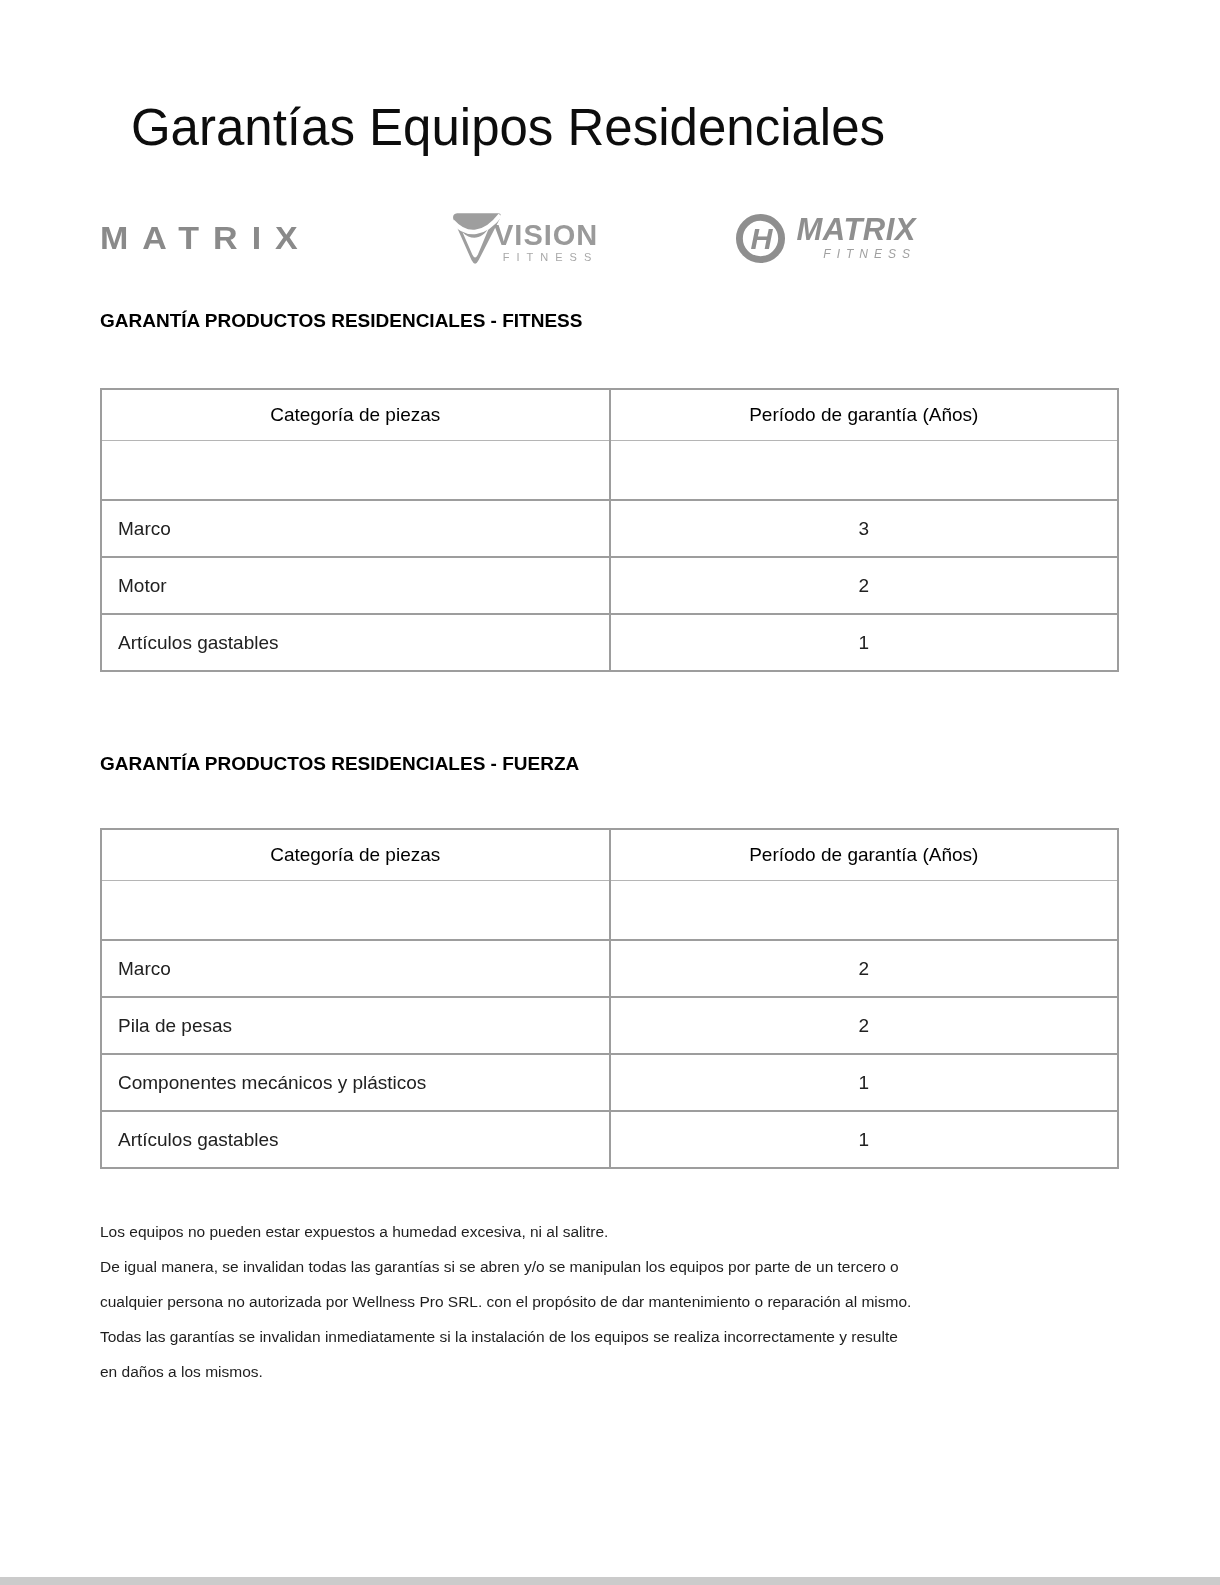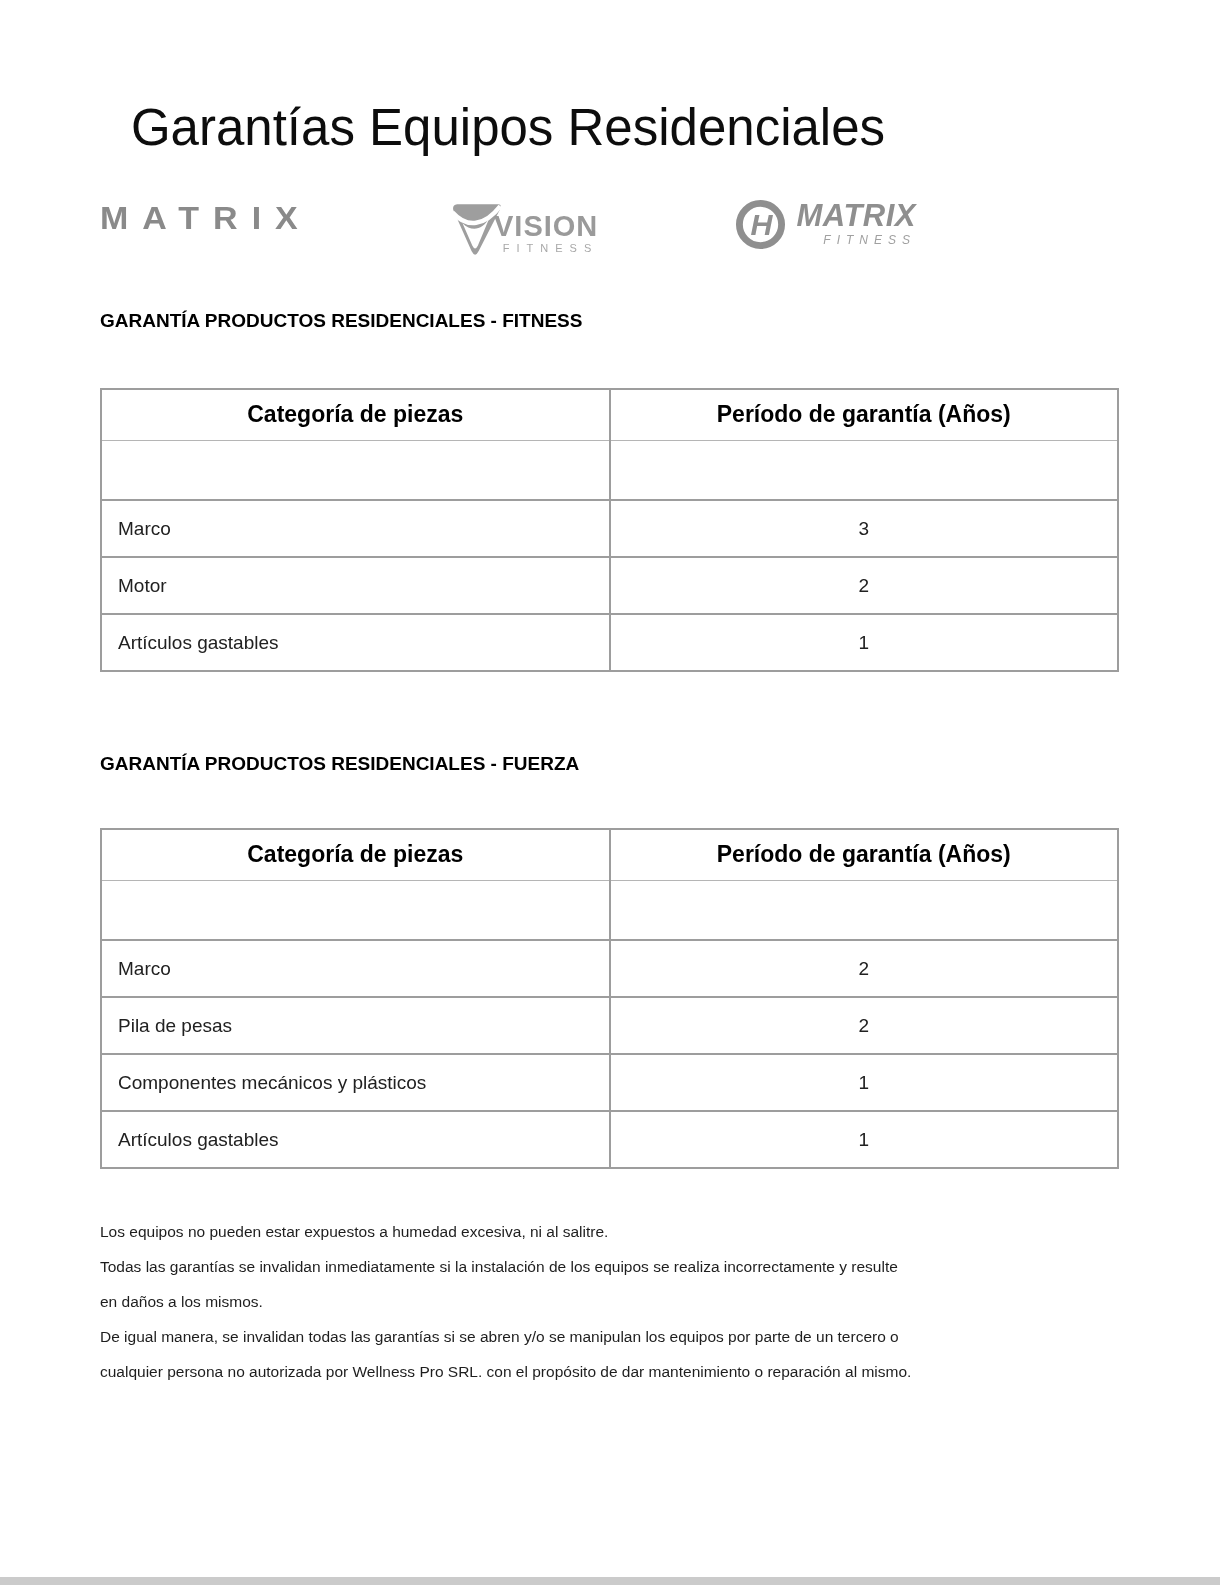--- a/index.html
+++ b/index.html
@@ -21,21 +21,21 @@
     line-height: 59px;
     letter-spacing: 0px;
   }
 
   
   .logos {
     margin: 42px 100px 0 100px;
     height: 78px;
     display: flex;
     justify-content: space-between;
-    align-items: flex-start;
+    align-items: center;
   }
   .logo-matrix {
     font-size: 34px;
     font-weight: bold;
     letter-spacing: 14px;
     color: #8a8a8a;
     transform: scaleY(0.92);
   }
   .logo-vision { display: flex; align-items: flex-end; }
   .vision-text { margin: 0 0 6px -9px; }
@@ -74,21 +74,21 @@
     margin: 56px 0 0 100px;
     width: 1019px;
     border-collapse: collapse;
     border: 2px solid #959595;
     table-layout: fixed;
   }
   table.warranty.second { margin-top: 53px; }
   .warranty th, .warranty td { border: 2px solid #9d9d9d; }
   .warranty tr.hdr { height: 51px; }
   .warranty tr.hdr th {
-    font-size: 23px; font-weight: bold; color: #000;
+    font-size: 19px; font-weight: normal; color: #000;
     text-align: center; border-bottom: 1px solid #b5b5b5;
   }
   .warranty tr.empty { height: 60px; }
   .warranty tr.empty td { border-top: 1px solid #b5b5b5; }
   .warranty tr.data { height: 57px; padding-left: 43px; }
   .warranty td.cat {
     font-size: 19px; color: #212121;
     text-align: left; padding-left: 16px;
   }
   .warranty td.num {
@@ -200,19 +200,19 @@
     </tr>
     <tr class="data">
       <td class="cat">Artículos gastables</td>
       <td class="num">1</td>
     </tr>
   </tbody>
     </table>
 
   <div class="notes">
     <p>Los equipos no pueden estar expuestos a humedad excesiva, ni al salitre.</p>
+    <p>De igual manera, se invalidan todas las garantías si se abren y/o se manipulan los equipos por parte de un tercero o cualquier persona no autorizada por Wellness Pro SRL. con el propósito de dar mantenimiento o reparación al mismo.</p>
     <p>Todas las garantías se invalidan inmediatamente si la instalación de los equipos se realiza incorrectamente y resulte en daños a los mismos.</p>
-    <p>De igual manera, se invalidan todas las garantías si se abren y/o se manipulan los equipos por parte de un tercero o cualquier persona no autorizada por Wellness Pro SRL. con el propósito de dar mantenimiento o reparación al mismo.</p>
   </div>
 
 </div>
 
 <div class="hscrollbar"></div>
 
 </body></html>

